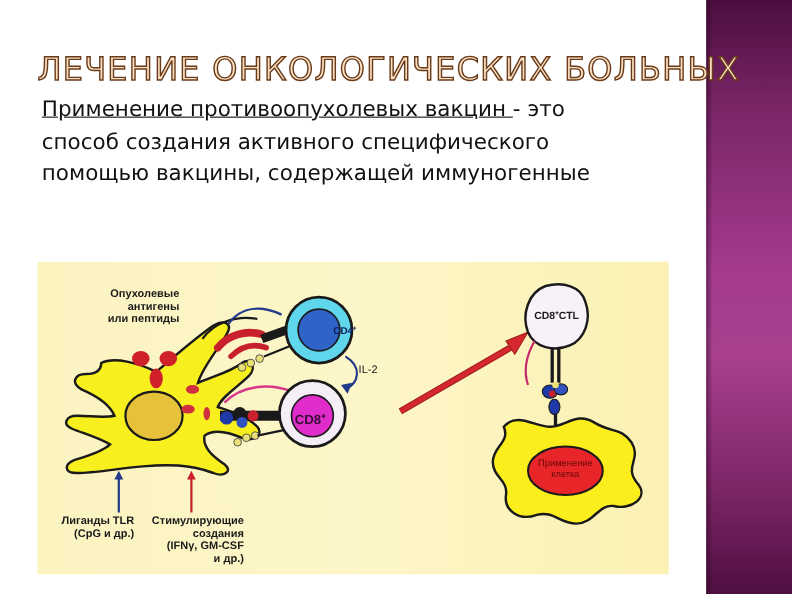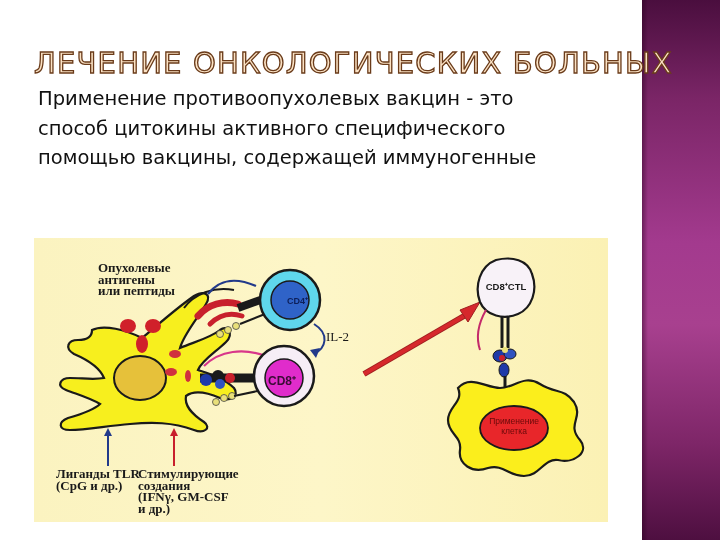--- a/index.html
+++ b/index.html
@@ -23,45 +23,45 @@
     color: #fbe2c4;
     -webkit-text-stroke: 1.3px #6a3b1a;
     z-index: 3;
   }
   .body-text {
     position: absolute; left: 38px; top: 84px; width: 600px;
     font-family: "DejaVu Sans", sans-serif; font-size: 19.5px; line-height: 29.5px;
     color: #111; margin: 0;
   }
   .body-text .first-line { padding-left: 0; }
-  .body-text .term { }
+  .body-text .term { text-decoration: underline; }
   .diagram {
     position: absolute; left: 34px; top: 238px; width: 574px; height: 284px;
     background: linear-gradient(90deg, #fbf3c0 0%, #fdf6c8 50%, #fbf1b4 100%);
   }
   .diagram svg { position: absolute; left: 0; top: 0; }
   .lbl {
-    position: absolute; font-family: Liberation Serif, serif; font-weight: bold;
-    font-size: 13px; line-height: 11.5px; color: #1a1a1a; text-align: left; white-space: nowrap;
+    position: absolute; font-family: Liberation Sans, sans-serif; font-weight: bold;
+    font-size: 10px; line-height: 11.5px; color: #1a1a1a; text-align: right; white-space: nowrap;
   }
   .cell-lbl {
     position: absolute; font-family: Liberation Sans, sans-serif; font-weight: bold;
     font-size: 10px; text-align: center; white-space: nowrap;
   }
 </style>
 </head>
 <body>
 
 <div class="side-band"></div>
 
 <h1 class="title">ЛЕЧЕНИЕ ОНКОЛОГИЧЕСКИХ БОЛЬНЫХ</h1>
 
 <div class="body-text">
   <div class="first-line"><span class="term">Применение противоопухолевых вакцин </span><span>- это</span></div>
-  <div>способ цитокины активного специфического</div>
+  <div>способ создания активного специфического</div>
   <div>помощью вакцины, содержащей иммуногенные</div>
 </div>
 
 <div class="diagram">
   <svg width="574" height="284" viewBox="0 0 574 284" xmlns="http://www.w3.org/2000/svg">
 
     <g>
       <path d="M58 92 C70 86 92 92 108 100 C118 92 140 72 160 58 C170 52 178 56 172 66 C164 80 150 96 146 110 C160 104 176 100 186 92 C194 86 200 96 192 104 C182 114 168 122 164 132 C176 136 190 140 200 150 C206 158 196 164 186 160 C172 154 160 152 152 158 C150 168 158 176 170 184 C178 190 170 196 160 192 C138 184 118 184 96 186 C72 188 52 192 36 192 C24 192 24 184 34 180 C48 176 60 172 66 166 C56 160 42 156 32 152 C22 148 26 140 36 140 C48 140 60 142 70 140 C66 130 54 122 40 116 C30 110 34 102 44 102 C52 102 58 100 58 92 Z" fill="#f7ef1e" stroke="#1a1a1a" stroke-width="2.2"></path>
       <ellipse cx="106" cy="140" rx="26" ry="22" fill="#e6c13a" stroke="#1a1a1a" stroke-width="2"></ellipse>
       <ellipse cx="141" cy="116" rx="6" ry="4" fill="#d0303e"></ellipse>
@@ -143,21 +143,21 @@
       <ellipse cx="480" cy="190" rx="34" ry="22" fill="#e8262a" stroke="#1a1a1a" stroke-width="1.8"></ellipse>
     </g>
   </svg>
 
   <div class="lbl" style="left:64px; top:24px;">
     <div>Опухолевые</div>
     <div>антигены</div>
     <div>или пептиды</div>
   </div>
 
-  <div class="cell-lbl" style="left:238px; top:56px; width:51px; color:#0d1f5a; font-size:9px;">CD4⁺</div>
+  <div class="cell-lbl" style="left:238px; top:56px; width:51px; color:#0d1f5a; font-size:9px;padding-left:16px;">CD4⁺</div>
   <div class="cell-lbl" style="left:230px; top:134px; width:36px; color:#3a0c35; font-size:12px;">CD8⁺</div>
   <div class="lbl" style="left:292px; top:93px; font-weight:normal;">IL-2</div>
   <div class="cell-lbl" style="left:440px; top:42px; width:64px; color:#1a1a1a; font-size:9.5px;">CD8⁺CTL</div>
 
   <div class="cell-lbl" style="left:446px; top:178px; width:68px; color:#6a0a0a; font-size:8.5px; line-height:10px; font-weight:normal;">
     <div>Применение</div>
     <div>клетка</div>
   </div>
 
   <div class="lbl" style="left:22px; top:230px;">

